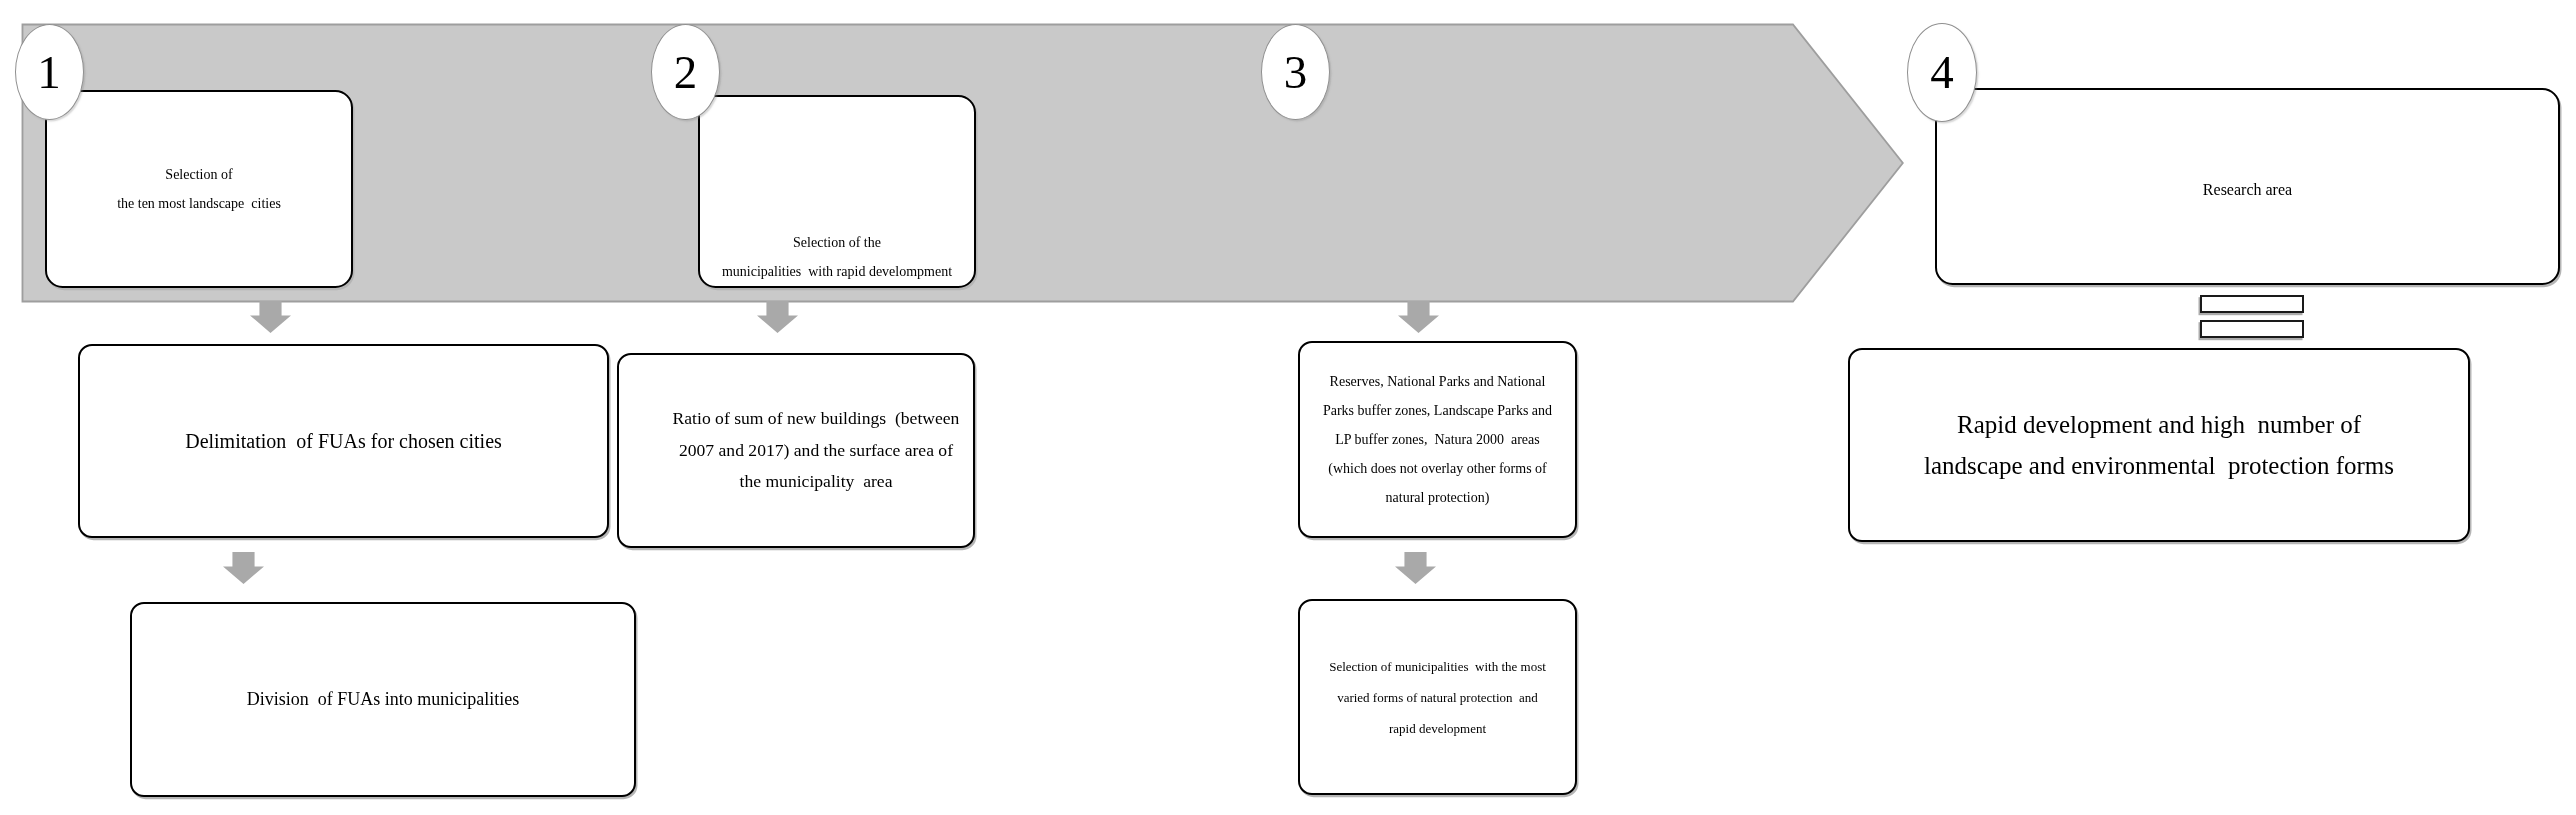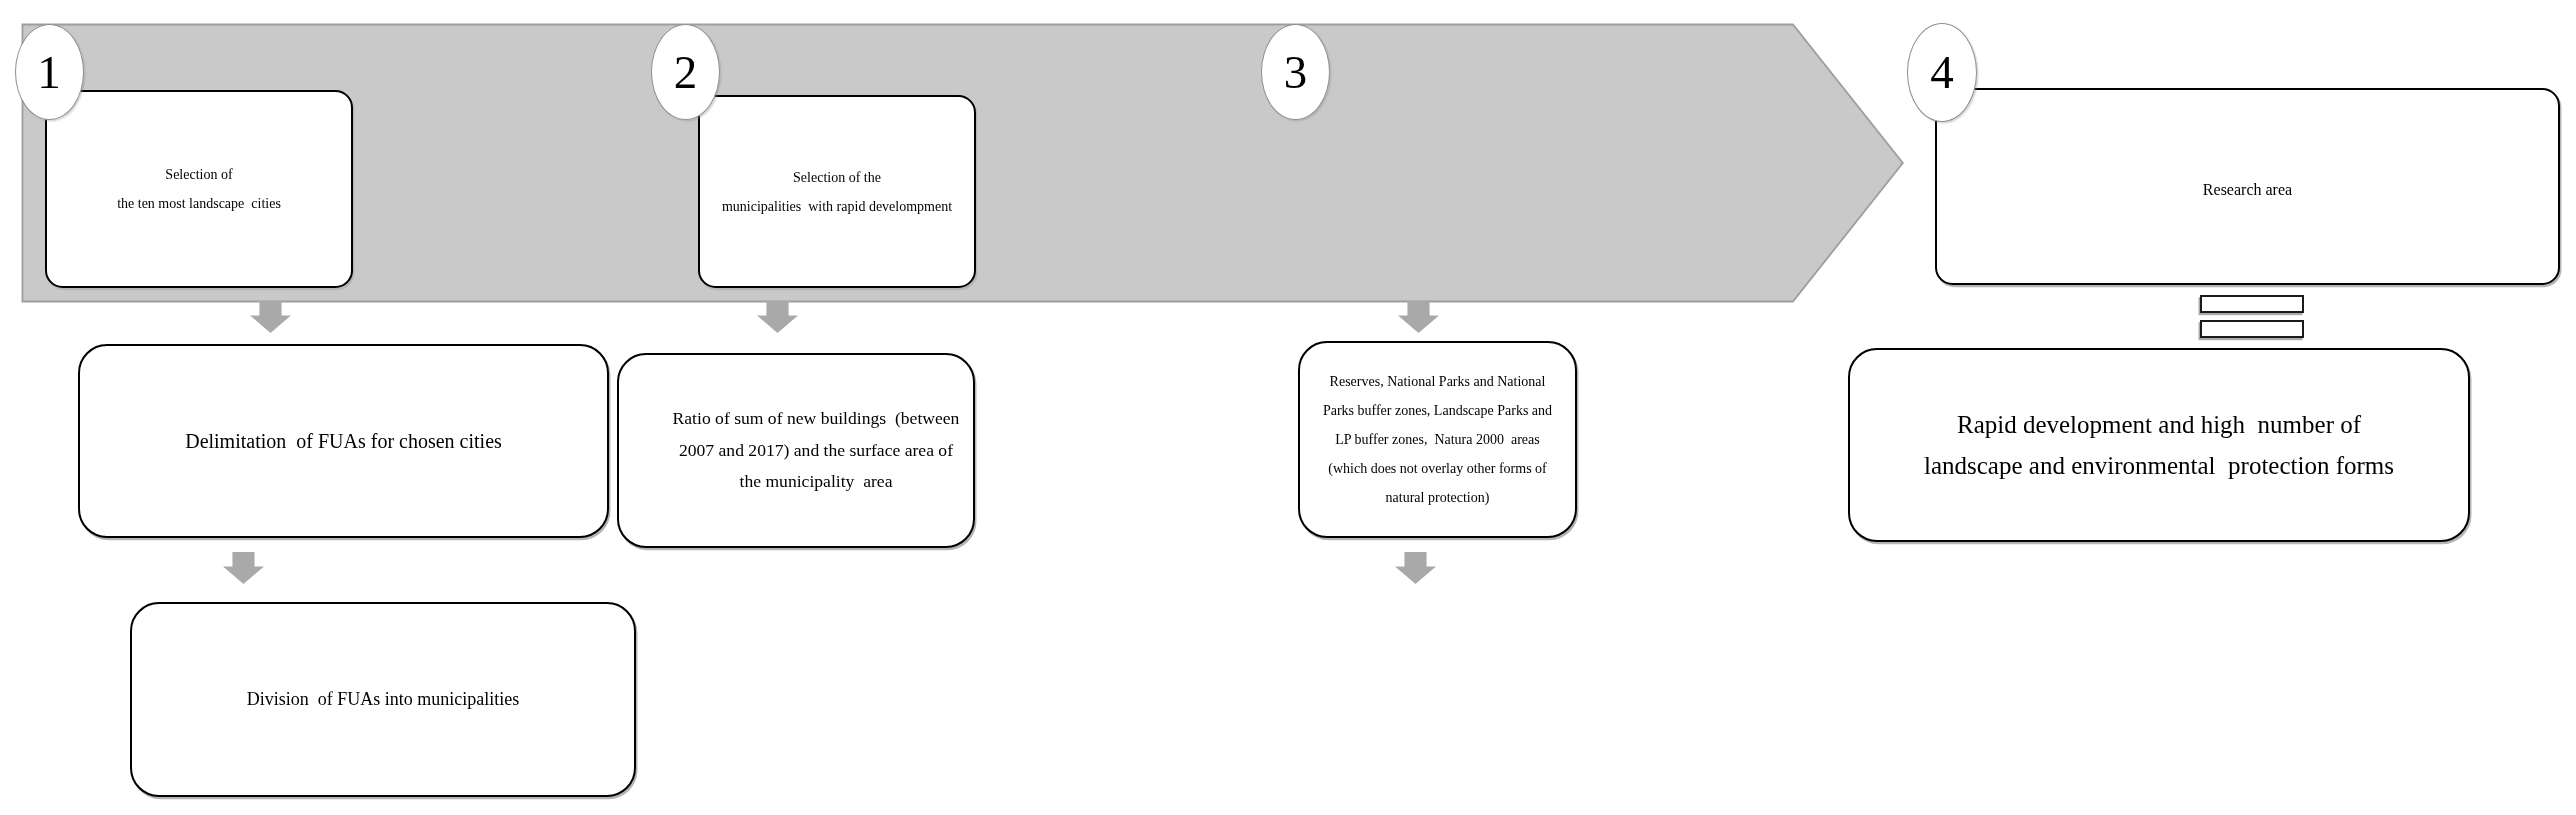--- a/index.html
+++ b/index.html
@@ -22,23 +22,23 @@
   .c4{left:1907px;top:23px;width:68px;height:97px;}
   
   .box{
     position:absolute;background:#ffffff;border:2.2px solid #000;
     display:flex;align-items:center;justify-content:center;z-index:3;
     box-shadow:1.5px 2.2px 0 #b5b5b5;
   }
   .box .txt{white-space:pre;text-align:center;width:100%;}
   .band-box{border-radius:17.6px;}
   .band-box .txt{font-size:14px;line-height:29px;}
-  .flow-box{border-radius:29px;}
+  .flow-box{border-radius:14px;}
   .b1{left:45px;top:90px;width:304px;height:194px;}
-  .b2{left:698px;top:95px;width:274px;height:189px;}
+  .b2{left:698px;top:95px;width:274px;height:189px;align-items:flex-end;}
   .b3{left:1298px;top:95px;width:256px;height:189px;}
   .b4{left:1935px;top:88px;width:621px;height:193px;}
   .b4 .txt{font-size:16px;margin-top:6px;}
   .r2c1{left:78px;top:344px;width:527px;height:190px;}
   .r2c1 .txt{font-size:20px;line-height:29px;}
   .r2c2{left:617px;top:353px;width:354px;height:191px;}
   .r2c2 .txt{font-size:17.6px;line-height:31.5px;margin-left:40px;}
   .r2c3{left:1298px;top:341px;width:275px;height:193px;}
   .r2c3 .txt{font-size:14px;line-height:29px;}
   .r2c4{left:1848px;top:348px;width:618px;height:190px;}
@@ -126,15 +126,20 @@
 natural protection)</div>
   </div>
   <div class="box flow-box r2c4">
     <div class="txt">Rapid development and high  number of
 landscape and environmental  protection forms</div>
   </div>
 
   <div class="box flow-box r3c1">
     <div class="txt">Division  of FUAs into municipalities</div>
   </div>
+  <div class="box flow-box r3c3">
+    <div class="txt">Selection of municipalities  with the most
+varied forms of natural protection  and
+rapid development</div>
+  </div>
 
 </div>
 
 
 </body></html>

